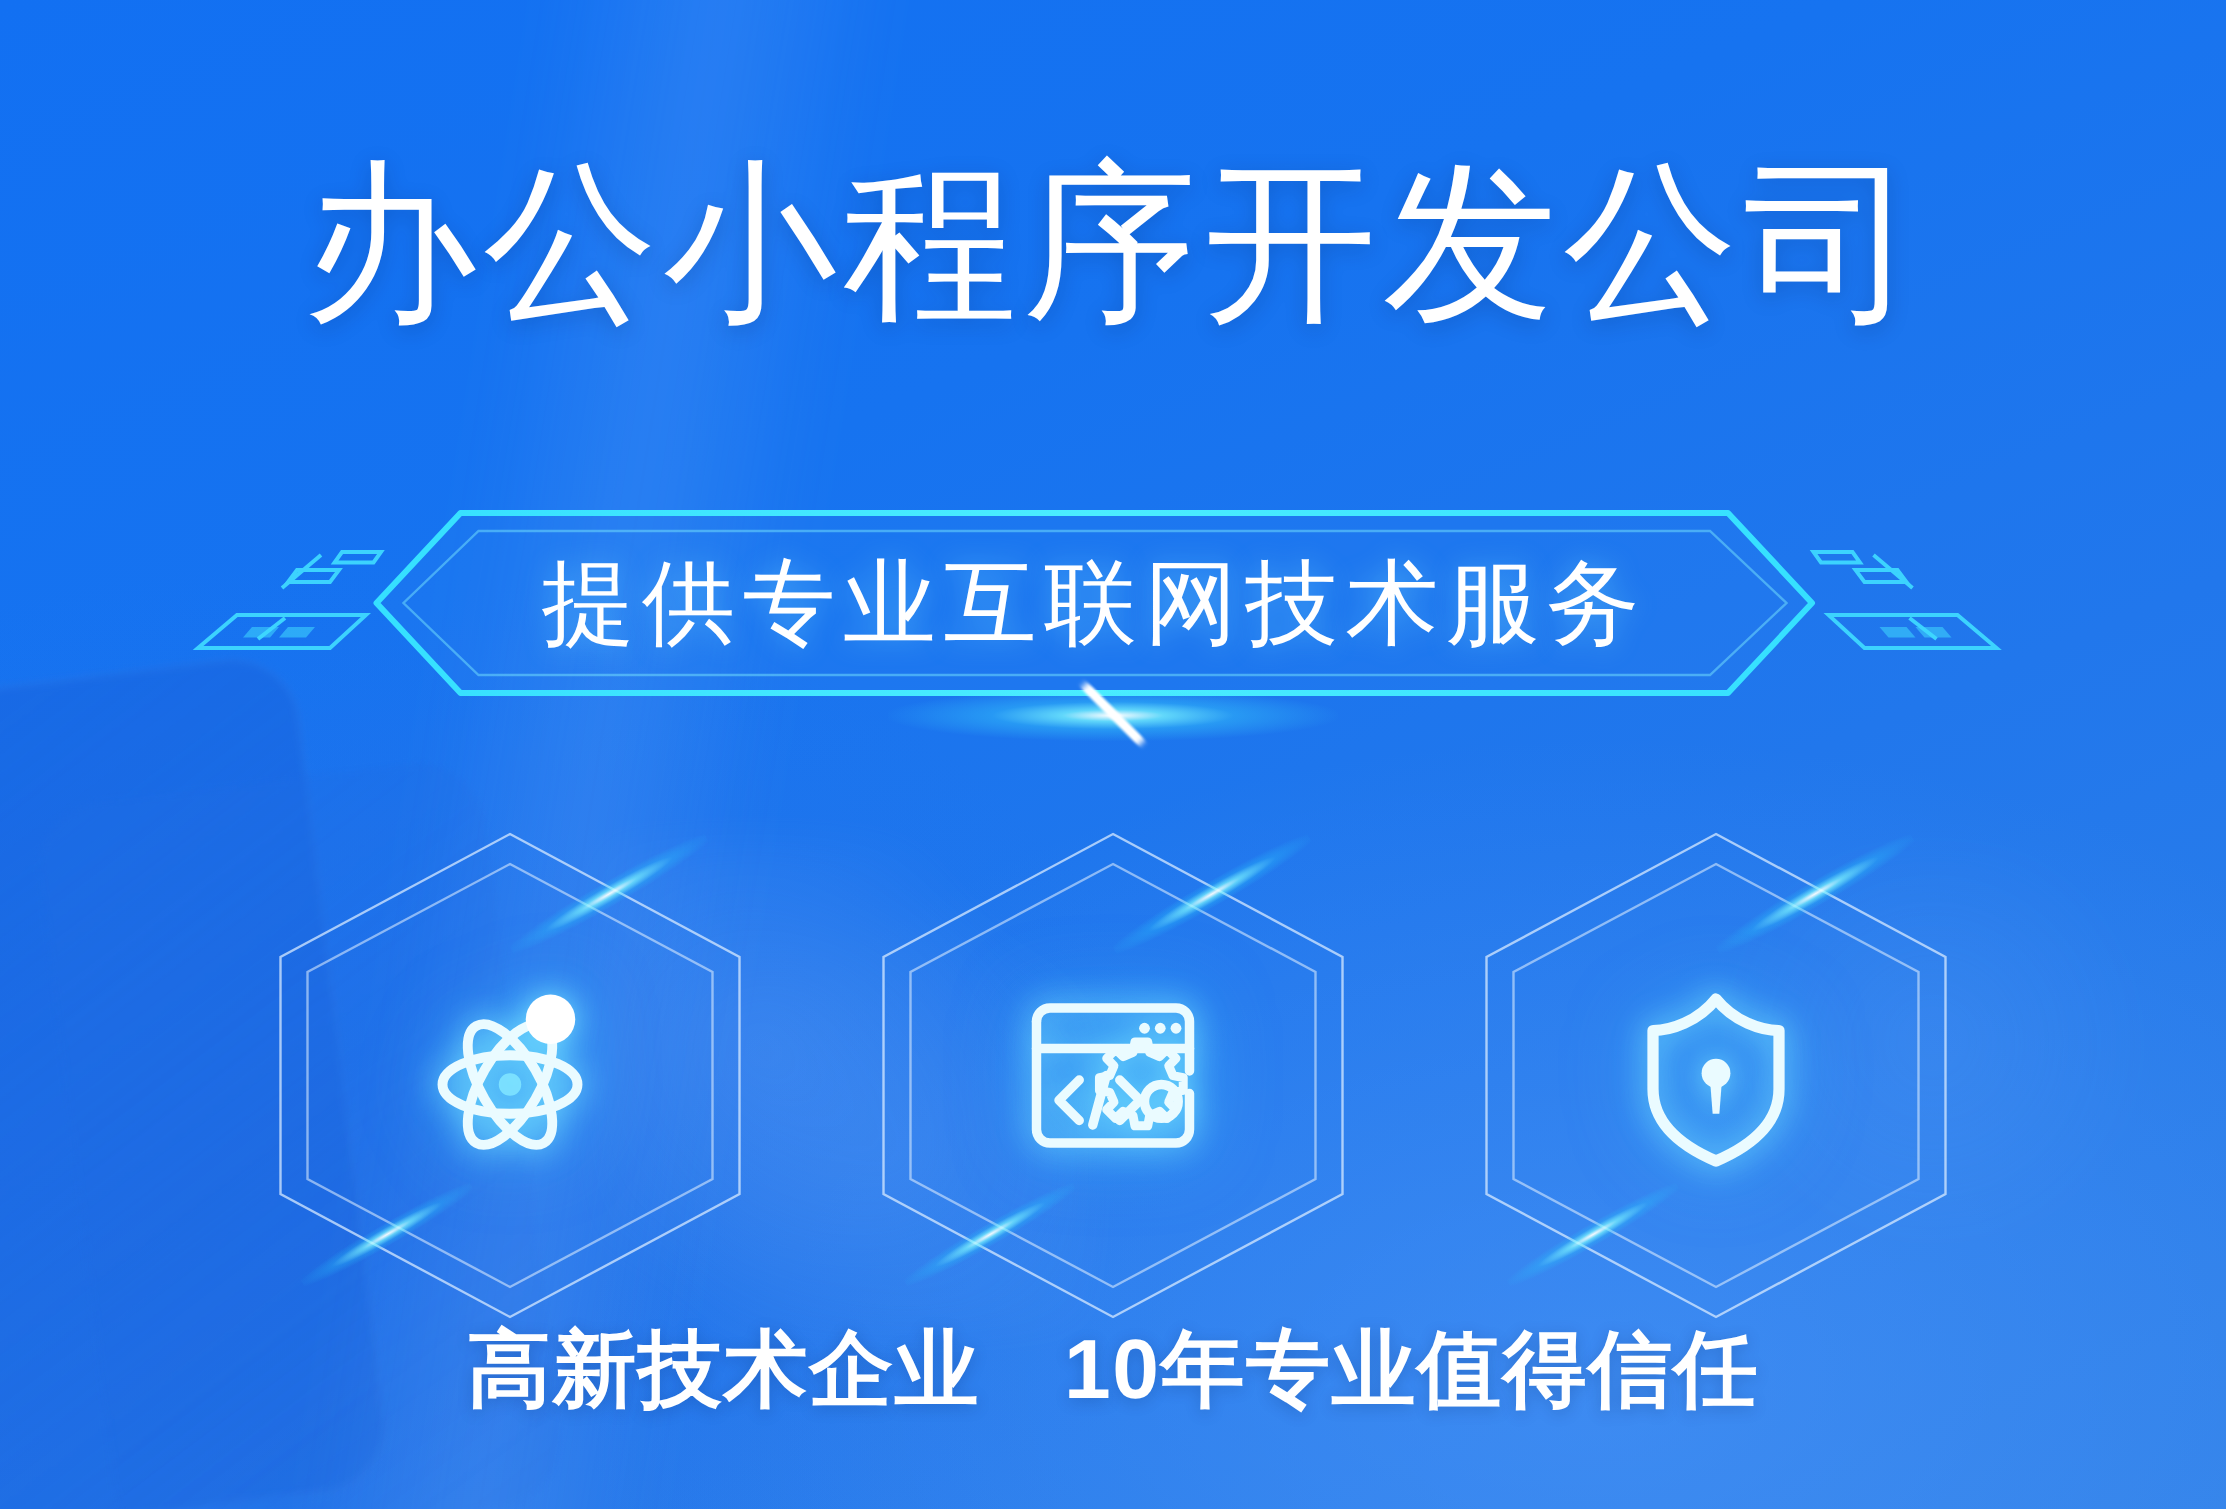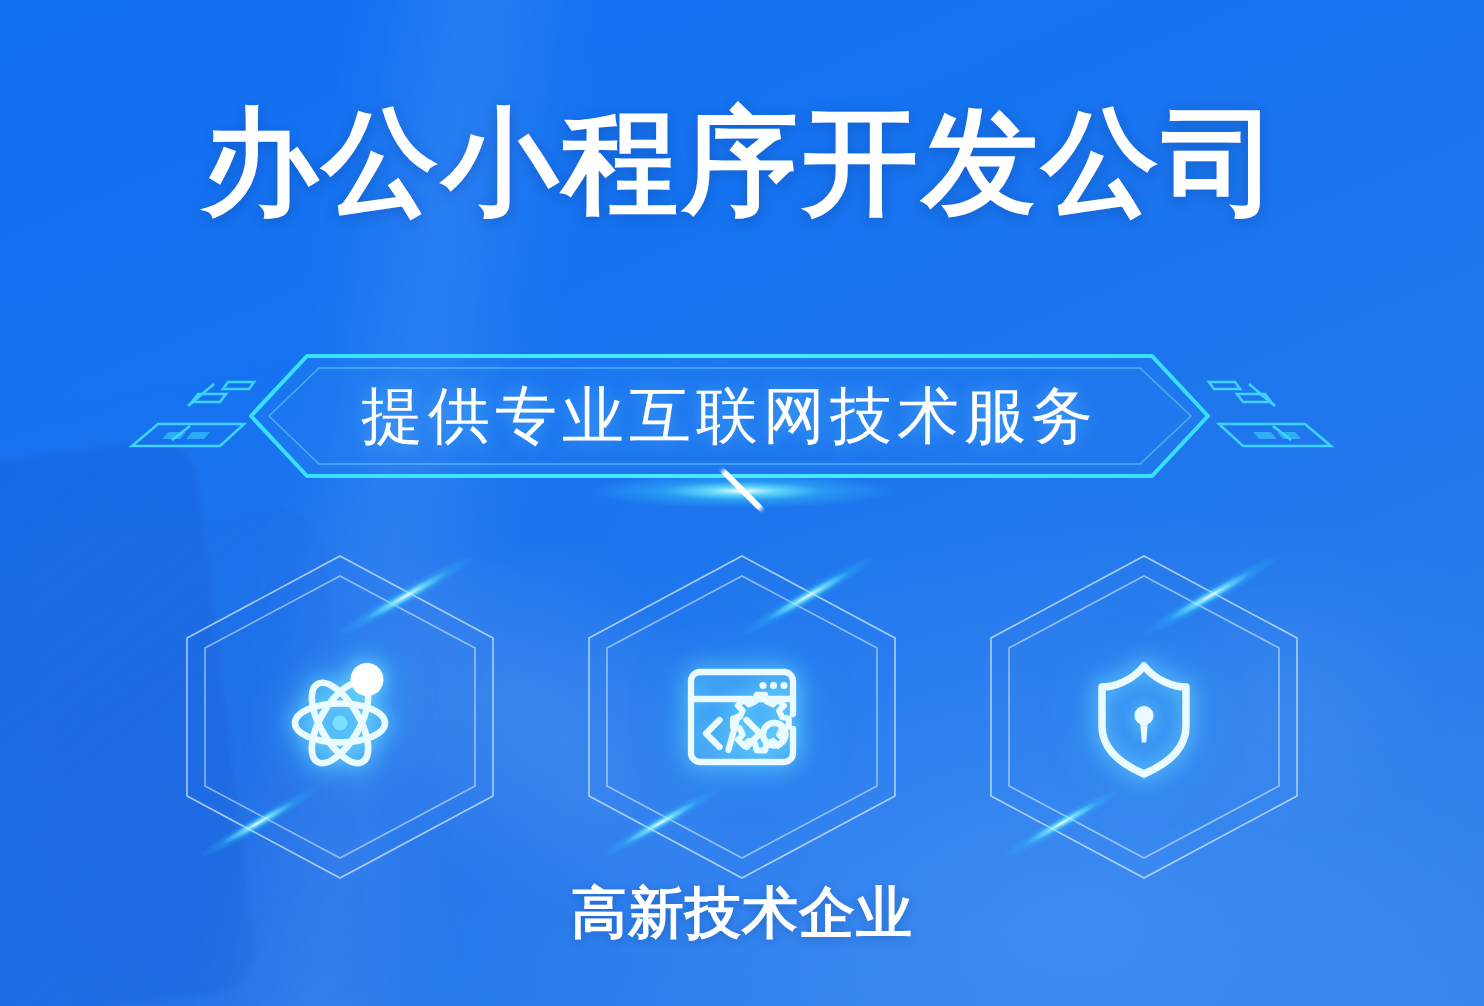--- a/index.html
+++ b/index.html
@@ -73,31 +73,31 @@
 
   
   .title {
     position: absolute;
     left: 0; right: 0;
     top: 104px;
     text-align: center;
     color: #ffffff;
     font-size: 116px;
     line-height: 1;
-    font-weight: 700;
+    font-weight: 400;
     letter-spacing: 4px;
     white-space: nowrap;
     text-shadow: 0 3px 14px rgba(0,30,90,0.22);
   }
 
   
   .subtitle-wrap {
     position: absolute;
     left: 0; right: 0;
-    top: 350px;
+    top: 336px;
     height: 140px;
   }
   .ribbon {
     position: absolute;
     left: 247px;
     top: 2px;
     width: 965px;
     height: 128px;
   }
   .ribbon svg { display: block; overflow: visible; }
@@ -377,15 +377,16 @@
             <circle cx="50" cy="49" r="6.4"></circle>
             <path d="M47.2 50 h5.6 l-1.3 17 h-3 z"></path>
           </g>
         </svg>
       </div>
     </div>
   </div>
 
   <div class="labels">
     <div class="label">高新技术企业</div>
+    <div class="label">10年专业值得信任</div>
   </div>
 
 </div>
 
 </body></html>

